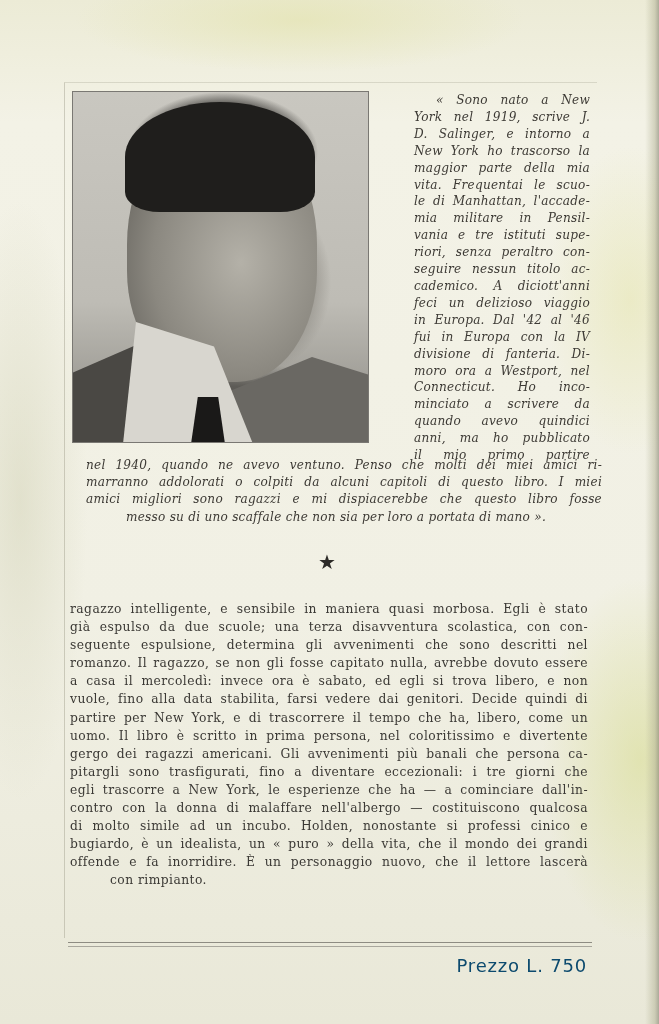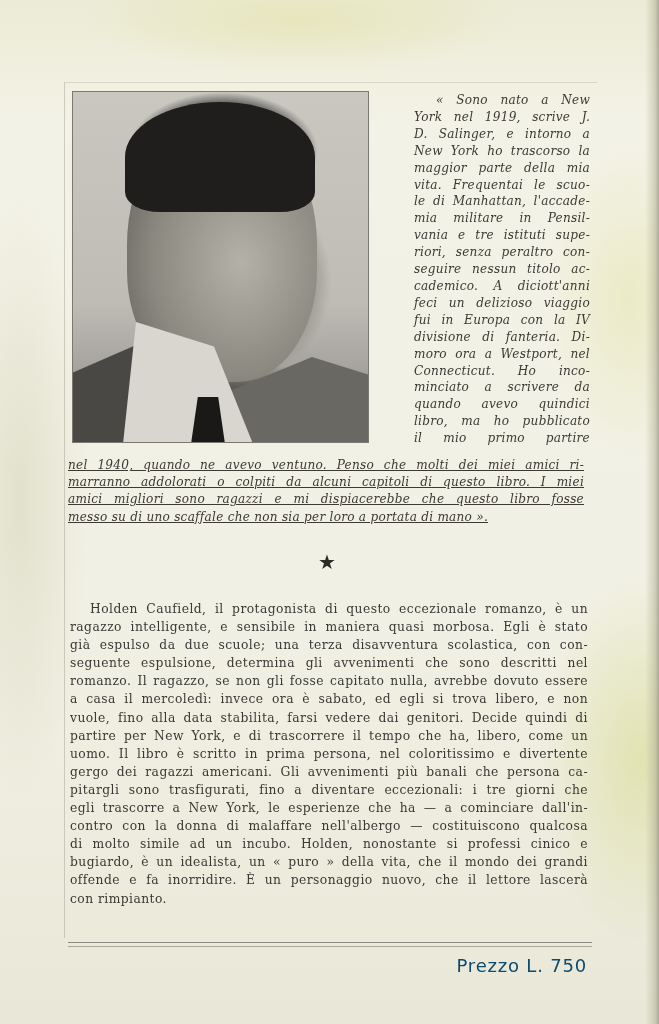--- a/index.html
+++ b/index.html
@@ -107,38 +107,37 @@
     }
     .quote-side .line {
       display: block;
       text-align: justify;
       text-align-last: justify;
       white-space: nowrap;
     }
     .quote-side .first { text-indent: 22px; }
     .quote-full {
       position: absolute;
-      left: 68px;
+      left: 86px;
       top: 457px;
       width: 516px;
       font-family: "DejaVu Serif", serif;
       font-style: italic;
       font-size: 12.1px;
       line-height: 17.2px;
       color: #3d3a35;
       letter-spacing: 0.25px;
-      text-decoration: underline;
     }
     .quote-full .line, .body-text .line {
       display: block;
       text-align: justify;
       text-align-last: justify;
       white-space: nowrap;
     }
-    .quote-full .last, .body-text .last { text-align-last: left; }
+    .quote-full .last, .body-text .last { text-align-last: left; margin-left: 40px; }
     .star {
       position: absolute;
       left: 317px;
       top: 552px;
       width: 20px;
       height: 20px;
       color: #2d2b28;
       font-size: 20px;
       line-height: 20px;
       text-align: center;
@@ -196,41 +195,41 @@
   <span class="line">New York ho trascorso la</span>
   <span class="line">maggior parte della mia</span>
   <span class="line">vita. Frequentai le scuo-</span>
   <span class="line">le di Manhattan, l'accade-</span>
   <span class="line">mia militare in Pensil-</span>
   <span class="line">vania e tre istituti supe-</span>
   <span class="line">riori, senza peraltro con-</span>
   <span class="line">seguire nessun titolo ac-</span>
   <span class="line">cademico. A diciott'anni</span>
   <span class="line">feci un delizioso viaggio</span>
+  <span class="line">in Europa. Dal '42 al '46</span>
   <span class="line">fui in Europa con la IV</span>
   <span class="line">divisione di fanteria. Di-</span>
   <span class="line">moro ora a Westport, nel</span>
   <span class="line">Connecticut. Ho inco-</span>
   <span class="line">minciato a scrivere da</span>
   <span class="line">quando avevo quindici</span>
-  <span class="line">libro, ma ho pubblicato</span>
+  <span class="line">anni, ma ho pubblicato</span>
   <span class="line">il mio primo partire</span>
 </div>
 
 <div class="quote-full">
   <span class="line">nel 1940, quando ne avevo ventuno. Penso che molti dei miei amici ri-</span>
   <span class="line">marranno addolorati o colpiti da alcuni capitoli di questo libro. I miei</span>
   <span class="line">amici migliori sono ragazzi e mi dispiacerebbe che questo libro fosse</span>
   <span class="line last">messo su di uno scaffale che non sia per loro a portata di mano ».</span>
 </div>
 
 <div class="star">★</div>
 
 <div class="body-text">
-  <span class="line indent">Holden Caufield, il protagonista di questo eccezionale romanzo, è un</span>
   <span class="line">ragazzo intelligente, e sensibile in maniera quasi morbosa. Egli è stato</span>
   <span class="line">già espulso da due scuole; una terza disavventura scolastica, con con-</span>
   <span class="line">seguente espulsione, determina gli avvenimenti che sono descritti nel</span>
   <span class="line">romanzo. Il ragazzo, se non gli fosse capitato nulla, avrebbe dovuto essere</span>
   <span class="line">a casa il mercoledì: invece ora è sabato, ed egli si trova libero, e non</span>
   <span class="line">vuole, fino alla data stabilita, farsi vedere dai genitori. Decide quindi di</span>
   <span class="line">partire per New York, e di trascorrere il tempo che ha, libero, come un</span>
   <span class="line">uomo. Il libro è scritto in prima persona, nel coloritissimo e divertente</span>
   <span class="line">gergo dei ragazzi americani. Gli avvenimenti più banali che persona ca-</span>
   <span class="line">pitargli sono trasfigurati, fino a diventare eccezionali: i tre giorni che</span>

